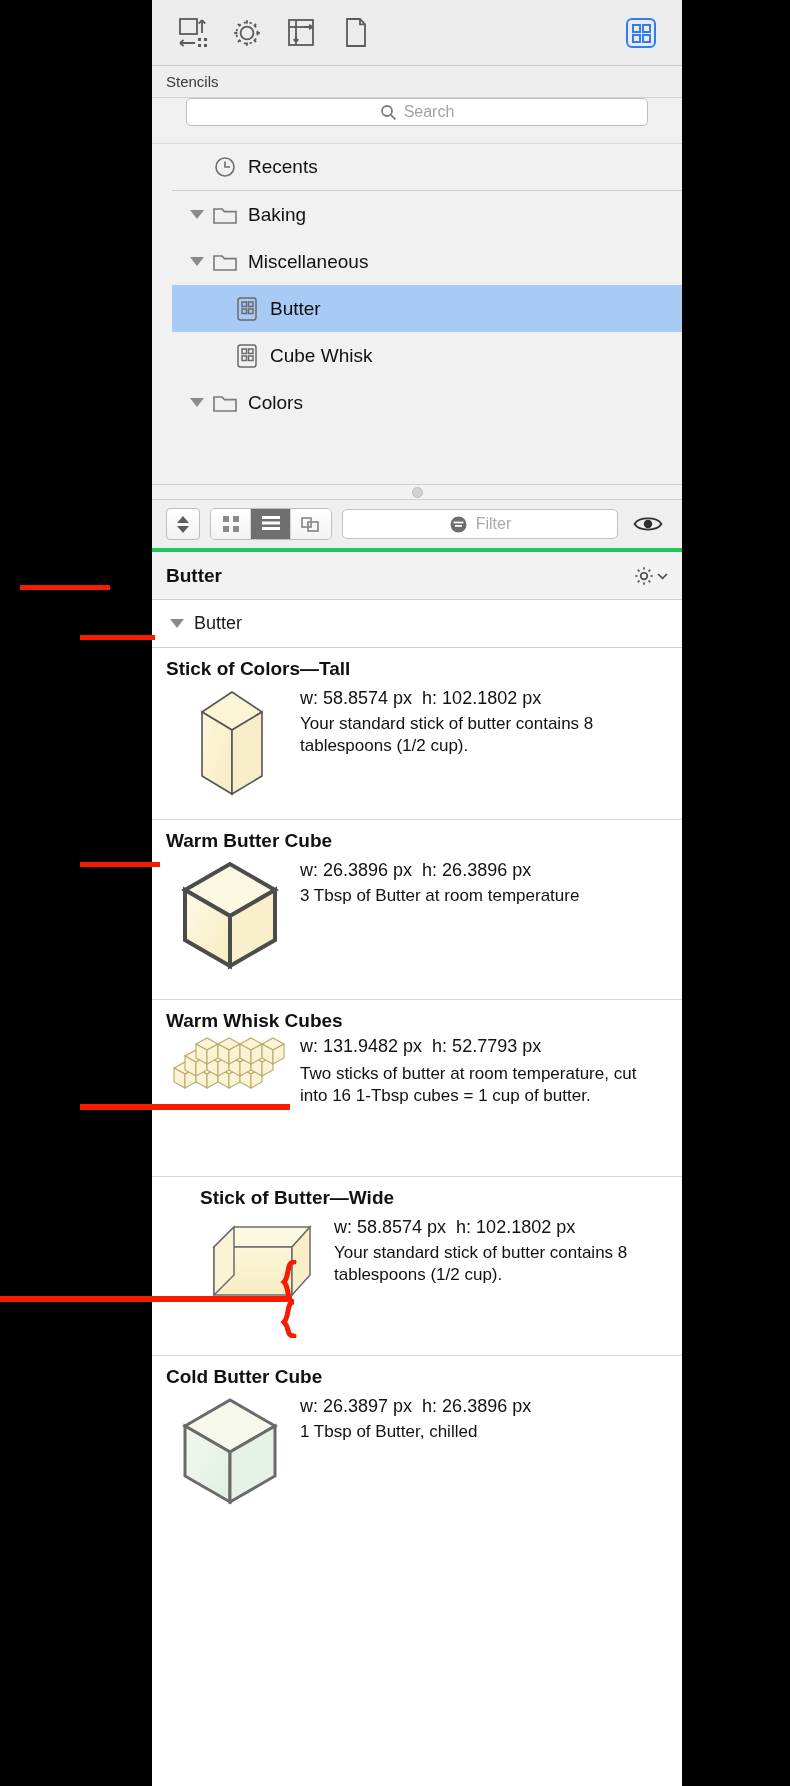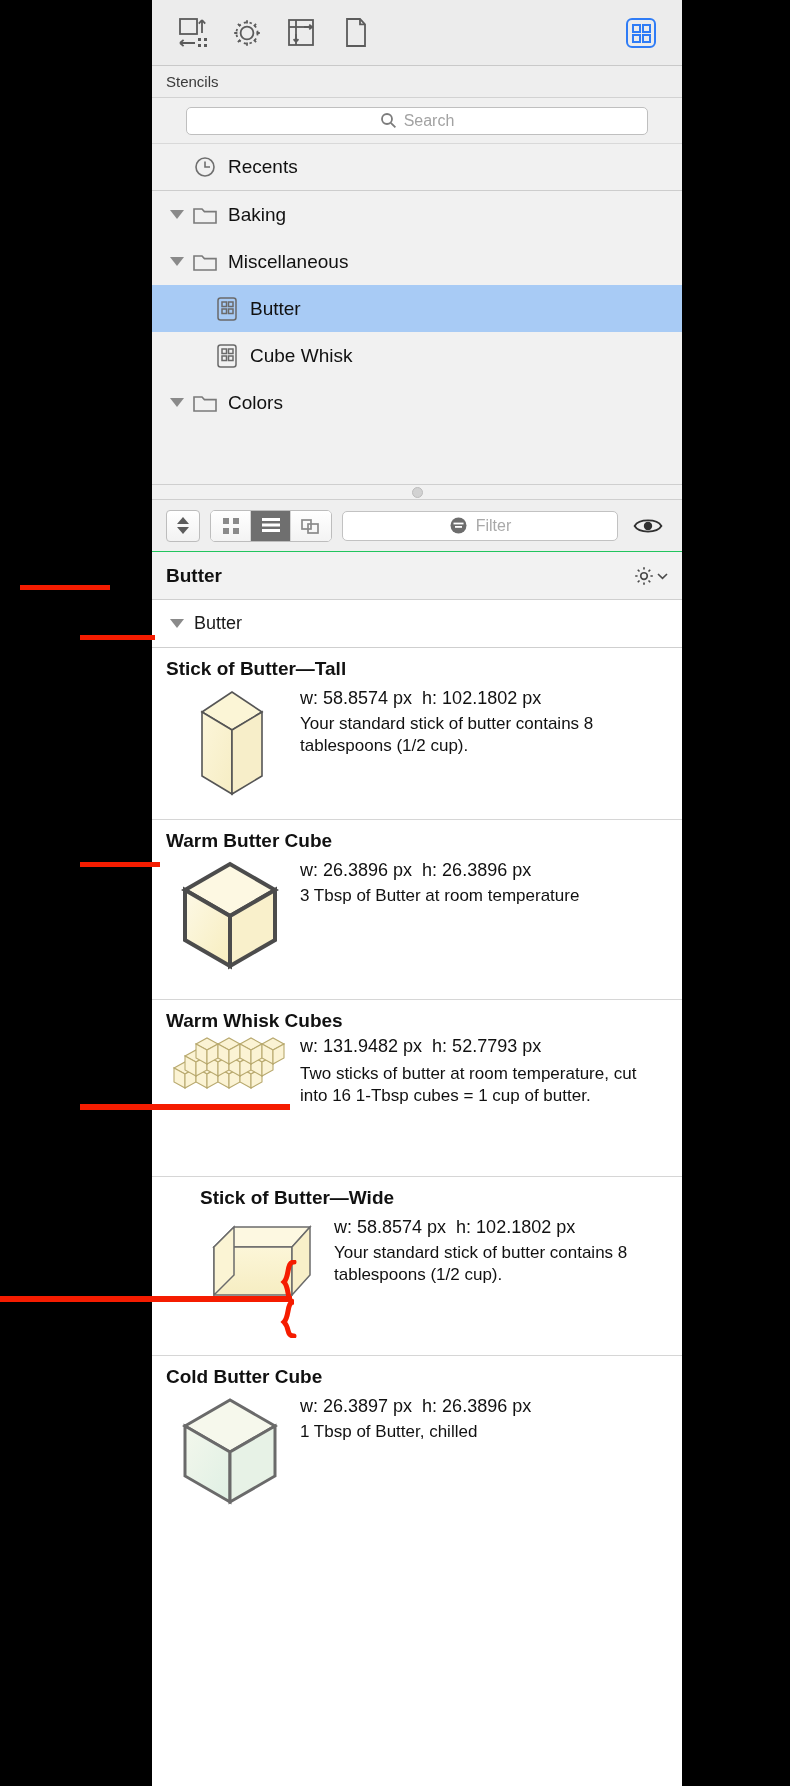--- a/index.html
+++ b/index.html
@@ -42,21 +42,21 @@
     border-bottom: 1px solid #d2d2d2;
     display: flex; align-items: center;
     padding-left: 14px;
     font-size: 15px; color: #3a3a3a;
   }
 
   
   .search-wrap {
     height: 46px; flex: 0 0 46px;
     background: #f0f0f0;
-    display: flex; align-items: center;
+    display: flex; 
     padding: 0 34px;
     border-bottom: 1px solid #d9d9d9;
   }
   .search-field {
     flex: 1; height: 28px;
     background: #fff;
     border: 1px solid #bfbfbf;
     border-radius: 5px;
     display: flex; align-items: center; justify-content: center;
     gap: 7px;
@@ -68,20 +68,21 @@
     flex: 0 0 340px;
     background: #f1f1f1;
     overflow: hidden;
     position: relative;
   }
   .tree-row {
     height: 47px;
     display: flex; align-items: center;
     font-size: 19px; color: #111;
     padding-left: 14px;
+    margin-left: 20px;
   }
   .tree-row.divider { border-bottom: 1px solid #cdcdcd; }
   .tree-row.selected { background: #a8cbf5; }
   .disclosure {
     width: 22px; height: 47px;
     display: flex; align-items: center; justify-content: center;
     flex: 0 0 22px;
   }
   .disclosure .tri {
     width: 0; height: 0;
@@ -104,21 +105,21 @@
   }
   .resize-dot {
     width: 11px; height: 11px; border-radius: 50%;
     background: #d2d2d2; border: 1px solid #bcbcbc;
   }
 
   
   .filter-bar {
     flex: 0 0 52px;
     background: #efefef;
-    border-bottom: 1px solid #22c55e;
+    border-bottom: 4px solid #22c55e;
     display: flex; align-items: center;
     gap: 10px; padding: 0 14px;
   }
   .stepper {
     width: 34px; height: 32px;
     border: 1px solid #bdbdbd; border-radius: 4px;
     background: linear-gradient(#fff,#f2f2f2);
     display: flex; flex-direction: column; align-items: center; justify-content: center;
     gap: 3px;
   }
@@ -391,21 +392,21 @@
     <div class="group-row">
       <span class="disclosure">
           <span class="tri"></span>
         </span>
       <span class="tree-label">Butter</span>
     </div>
 
     <div class="items">
 
       <div class="item" style="height:172px;">
-        <div class="item-title">Stick of Butter—Tall</div>
+        <div class="item-title">Stick of Colors—Tall</div>
         <div class="item-body">
           <div class="thumb">
             <svg width="100" height="118" viewBox="0 0 100 118">
               <defs>
                   <linearGradient id="gTall" x1="0" y1="0" x2="1" y2="1">
                 <stop offset="0%" stop-color="#fcf6da"></stop>
                     <stop offset="100%" stop-color="#f6edc4"></stop>
               </linearGradient>
                 </defs>
               <polygon points="22,28 52,8 82,28 52,46" fill="#fbf5d6" stroke="#555" stroke-width="1.6"></polygon>

